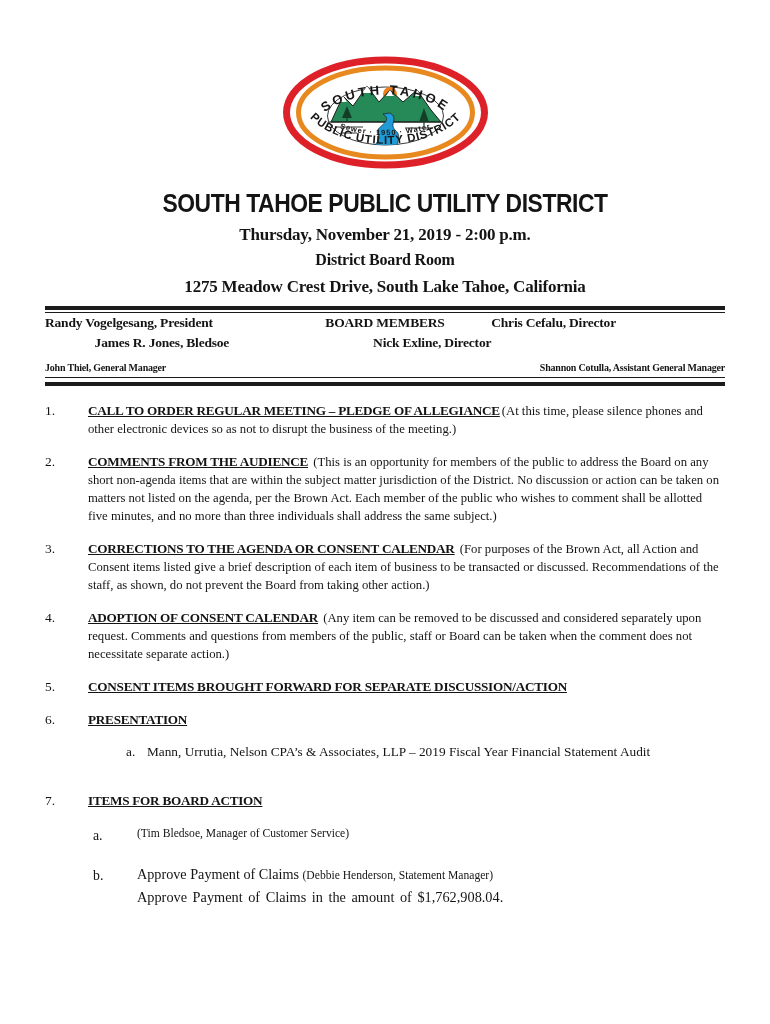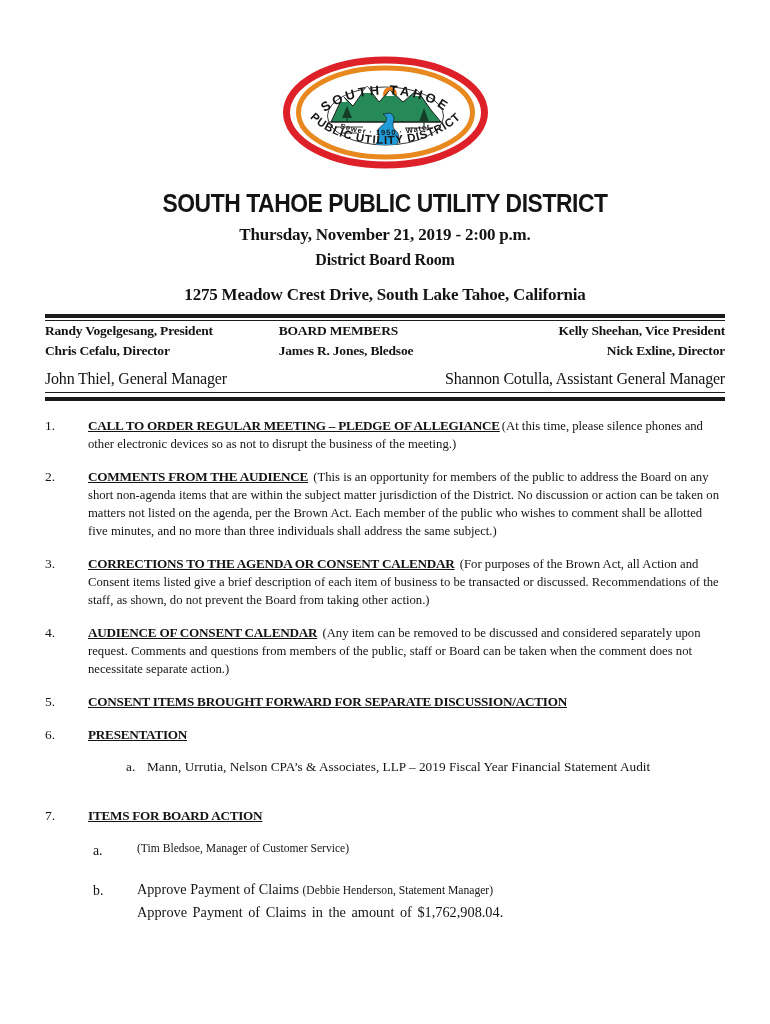--- a/index.html
+++ b/index.html
@@ -30,45 +30,45 @@
     font-size: 26px;
     line-height: 1.12;
     letter-spacing: -0.5px;
     transform: scaleX(0.88);
     transform-origin: center;
     white-space: nowrap;
   }
   .hline { text-align: center; font-weight: bold; letter-spacing: -0.2px; }
   .h-sub   { font-size: 18px; margin-bottom: 6px; }
   .h-date  { font-size: 17px; margin-bottom: 6px; }
-  .h-room  { font-size: 16px; margin-bottom: 16px; }
+  .h-room  { font-size: 16px; margin-bottom: 8px; }
   .h-addr  { font-size: 17px; margin-bottom: 9px; }
 
   
   .rule-thick { height: 4px; background: #1b1b1b; }
   .rule-thin  { height: 1px; background: #1b1b1b; }
   .gap2 { height: 2px; } .gap4 { height: 4px; }
 
   
   .board-grid {
     display: grid;
     grid-template-columns: 1.1fr 1fr 1.1fr;
     font-weight: bold;
     font-size: 13.5px;
     line-height: 20px;
     letter-spacing: -0.2px;
   }
   .bl { text-align: left; }
-  .bc { }
+  .bc { text-align: center; }
   .br { text-align: right; }
   .mgr-row {
     display: flex;
     justify-content: space-between;
-    font-weight: normal;
-    font-size: 16px;
+    font-weight: bold;
+    font-size: 10px;
     letter-spacing: -0.2px;
     margin-top: 9px;
     padding-bottom: 4px;
     align-items: center;
   }
 
   
   .items { margin-top: 16px; }
   .item { display: flex; margin-bottom: 15px; }
   .inum { width: 43px; flex-shrink: 0; font-size: 13.5px; line-height: 18px; }
@@ -140,21 +140,20 @@
   <div class="hline h-room">District Board Room</div>
   <div class="hline h-addr">1275 Meadow Crest Drive, South Lake Tahoe, California</div>
 
   <div class="rule-thick"></div>
   <div class="gap2"></div>
   <div class="rule-thin"></div>
 
   <div class="board-grid">
     <div class="bl">Randy Vogelgesang, President</div>
     <div class="bc">BOARD MEMBERS</div>
-    <div class="br">Kelly Sheehan, Vice President</div>
     <div class="bl">Chris Cefalu, Director</div>
     <div class="bc">James R. Jones, Bledsoe</div>
     <div class="br">Nick Exline, Director</div>
   </div>
 
   <div class="mgr-row">
     <div>John Thiel, General Manager</div>
     <div>Shannon Cotulla, Assistant General Manager</div>
   </div>
 
@@ -174,21 +173,21 @@
       <div class="ibody"><span class="ihead">COMMENTS FROM THE AUDIENCE</span> <span class="inote">(This is an opportunity for members of the public to address the Board on any short non-agenda items that are within the subject matter jurisdiction of the District. No discussion or action can be taken on matters not listed on the agenda, per the Brown Act. Each member of the public who wishes to comment shall be allotted five minutes, and no more than three individuals shall address the same subject.)</span></div>
     </div>
 
     <div class="item">
       <div class="inum">3.</div>
       <div class="ibody"><span class="ihead">CORRECTIONS TO THE AGENDA OR CONSENT CALENDAR</span> <span class="inote">(For purposes of the Brown Act, all Action and Consent items listed give a brief description of each item of business to be transacted or discussed. Recommendations of the staff, as shown, do not prevent the Board from taking other action.)</span></div>
     </div>
 
     <div class="item">
       <div class="inum">4.</div>
-      <div class="ibody"><span class="ihead">AUDIENCE OF CONSENT CALENDAR</span> <span class="inote">(Any item can be removed to be discussed and considered separately upon request. Comments and questions from members of the public, staff or Board can be taken when the comment does not necessitate separate action.)</span></div>
+      <div class="ibody"><span class="ihead">ADOPTION OF CONSENT CALENDAR</span> <span class="inote">(Any item can be removed to be discussed and considered separately upon request. Comments and questions from members of the public, staff or Board can be taken when the comment does not necessitate separate action.)</span></div>
     </div>
 
     <div class="item">
       <div class="inum">5.</div>
       <div class="ibody"><span class="ihead">CONSENT ITEMS BROUGHT FORWARD FOR SEPARATE DISCUSSION/ACTION</span></div>
     </div>
 
     <div class="item">
       <div class="inum">6.</div>
       <div class="ibody">

